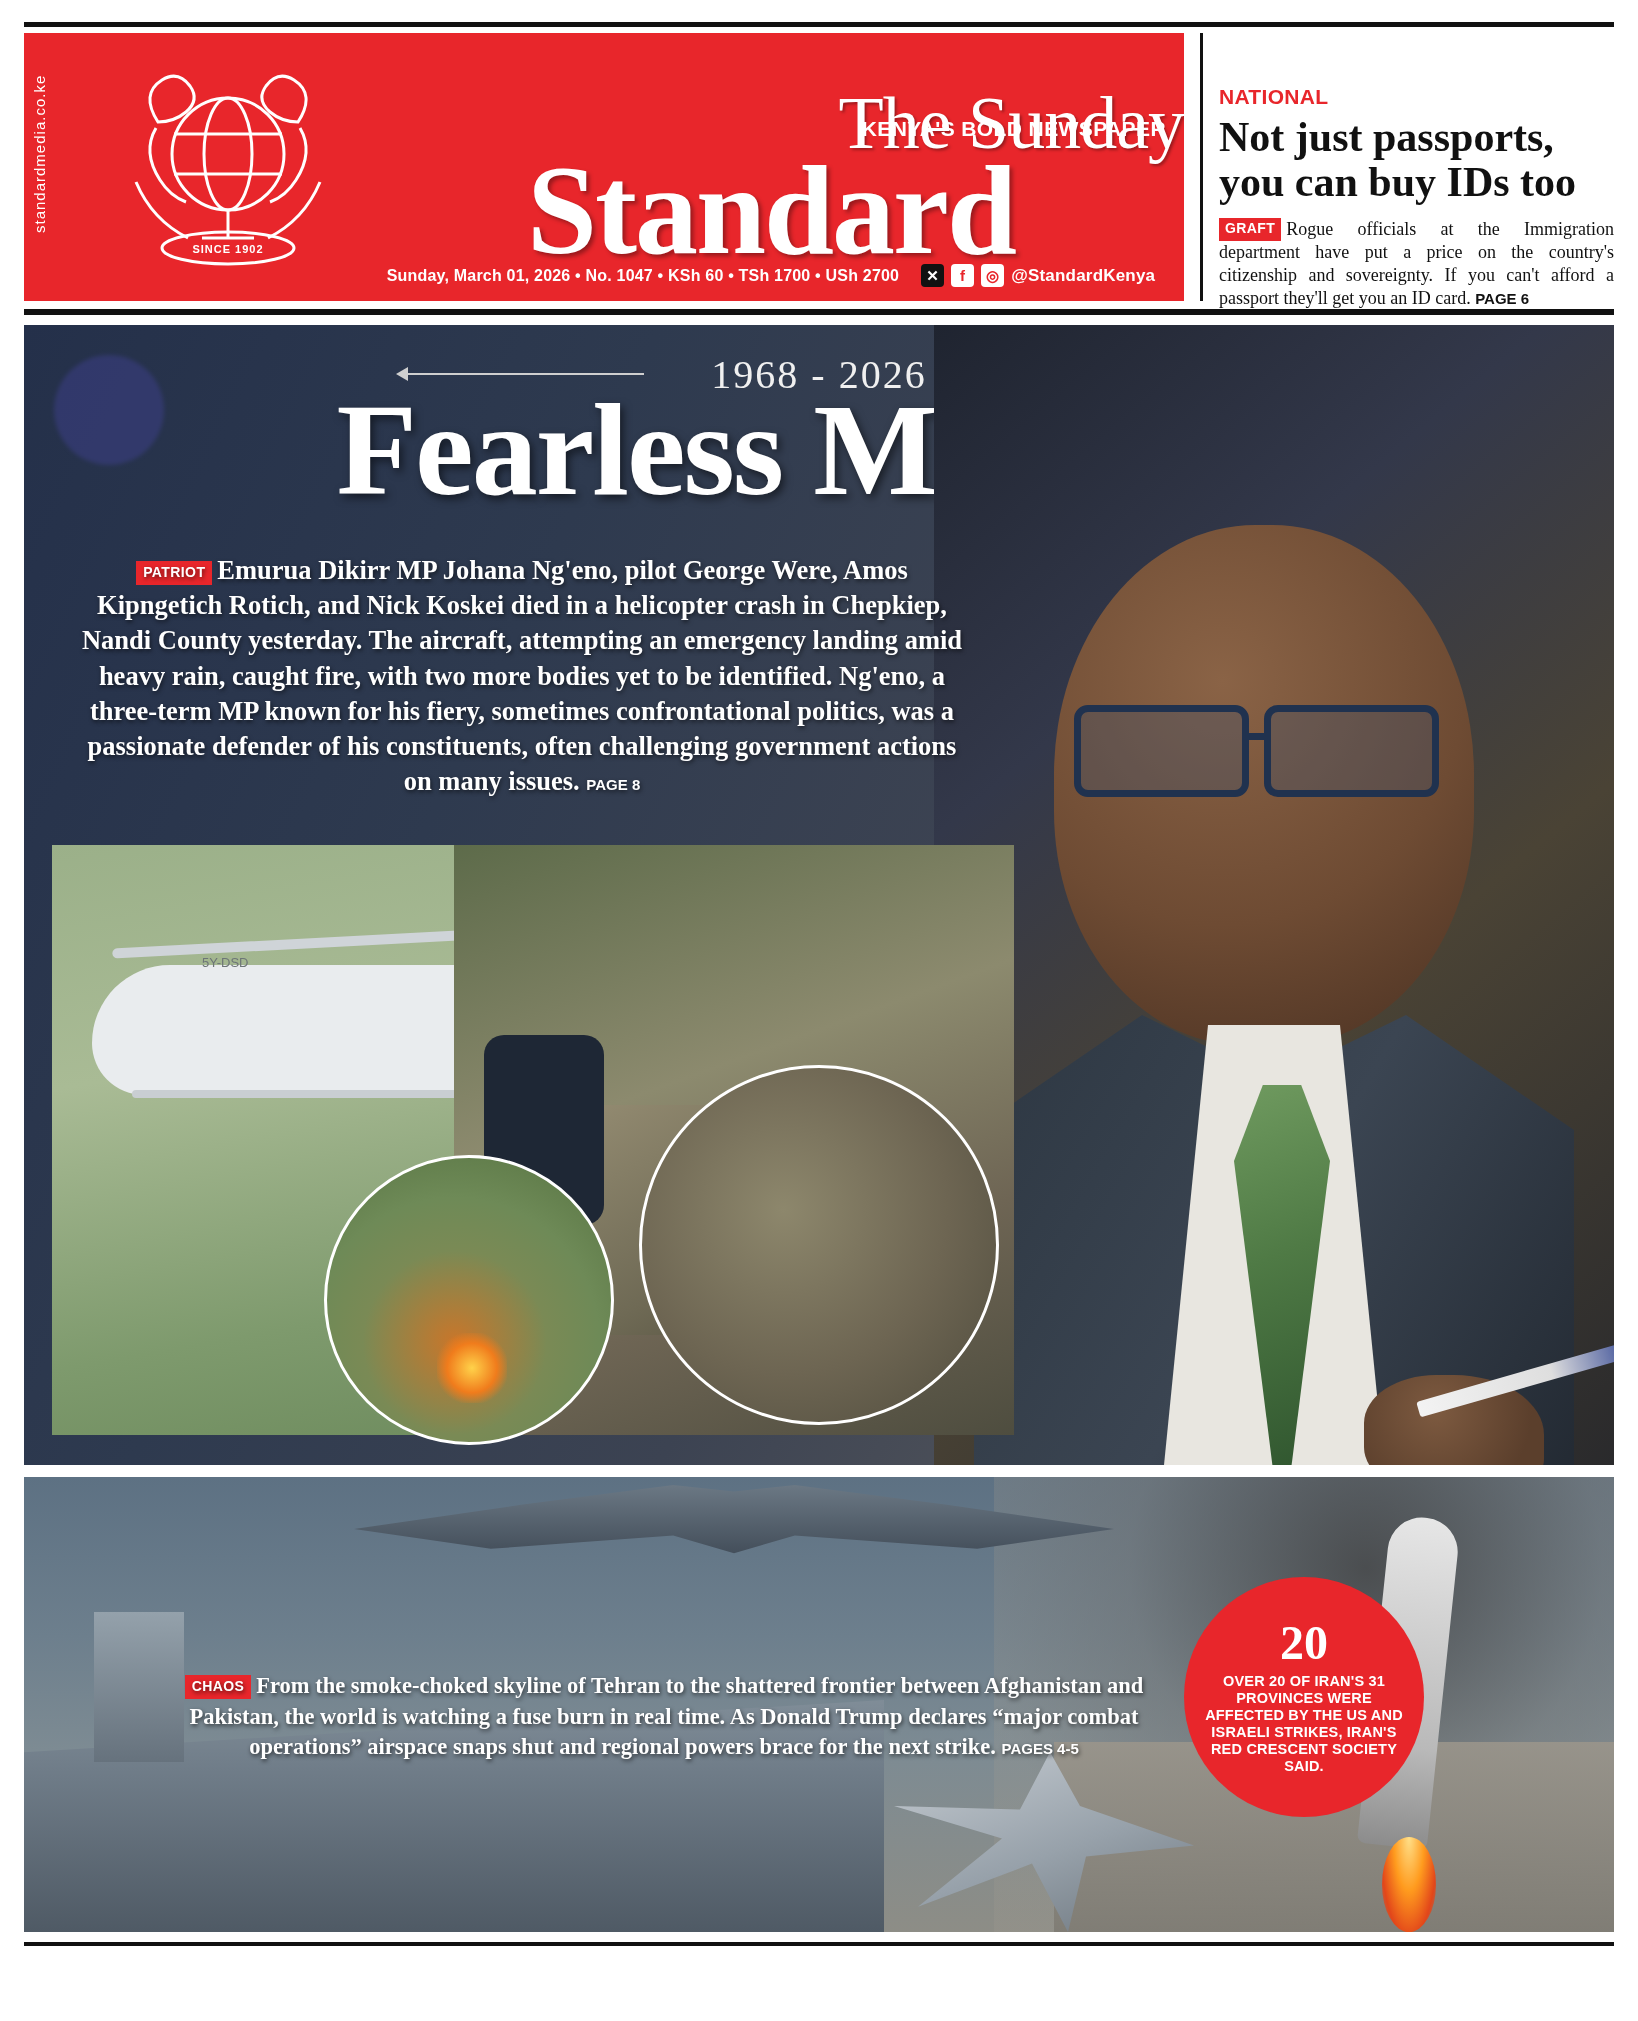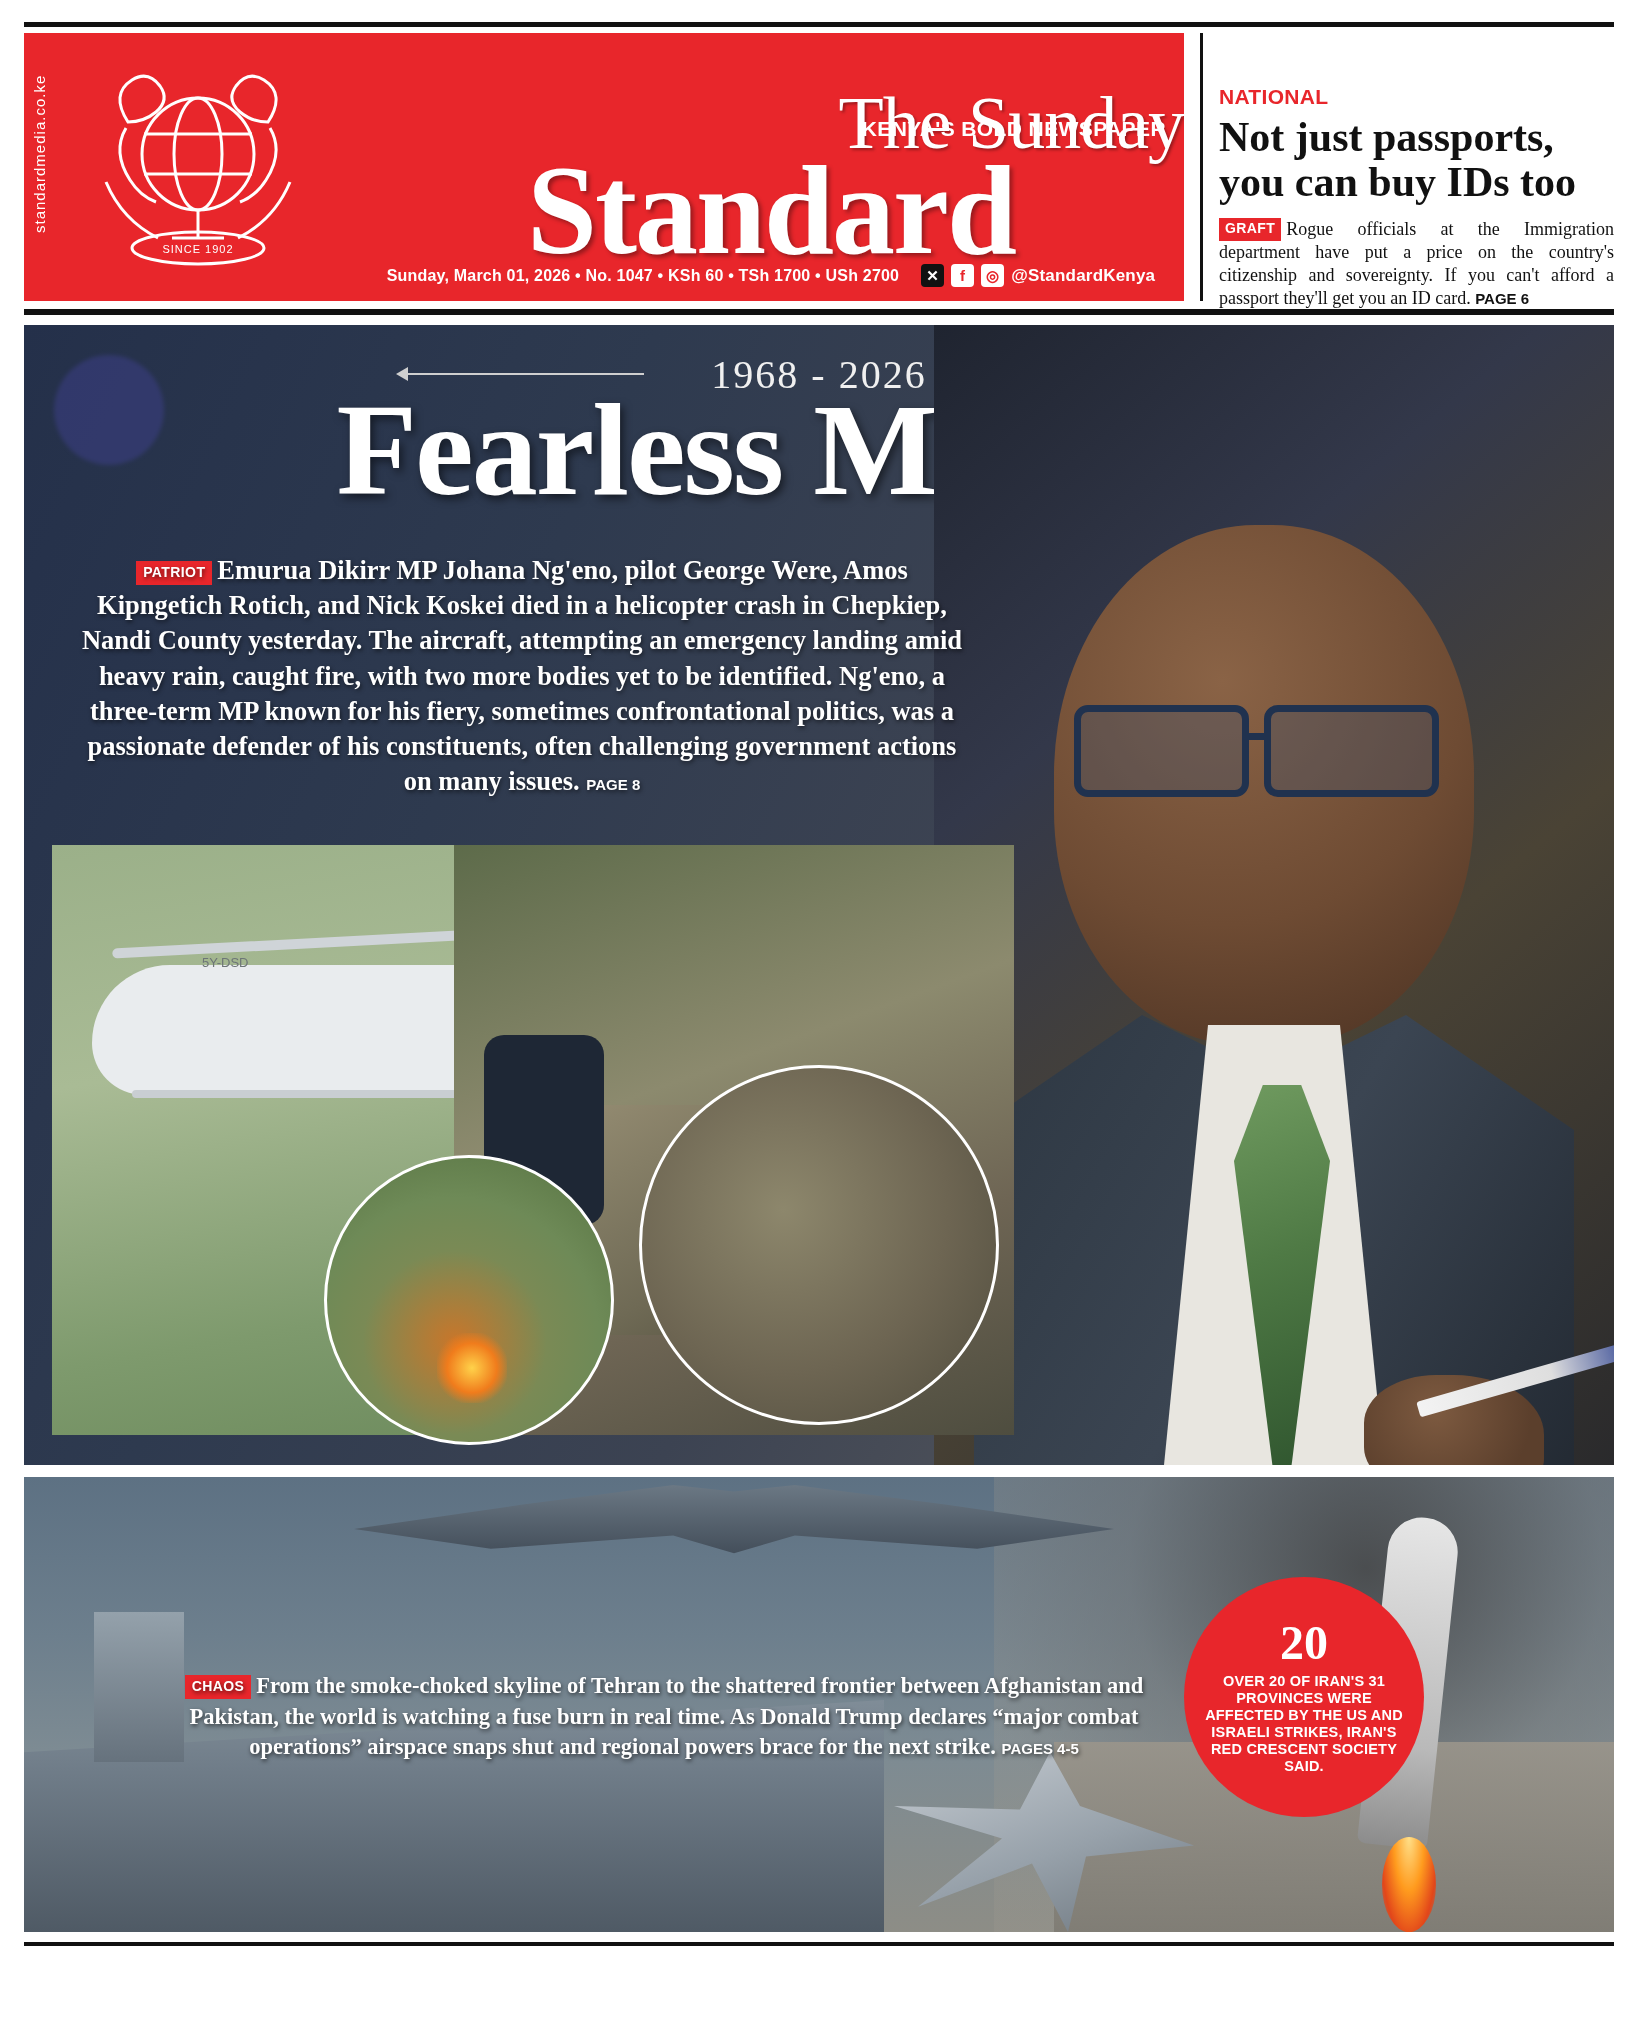--- a/index.html
+++ b/index.html
@@ -50,21 +50,22 @@
     width: 44px;
     display: flex;
     align-items: center;
     justify-content: center;
   }
   .crest {
     width: 290px;
     position: relative;
     display: flex;
     align-items: center;
-    justify-content: flex-start;
+    justify-content: flex-end;
+    font-weight: bold;
   }
   .crest svg { display:block; }
   .flag-main {
     flex: 1;
     position: relative;
   }
   .kicker-bold {
     position: absolute;
     right: 18px;
     top: 84px;

